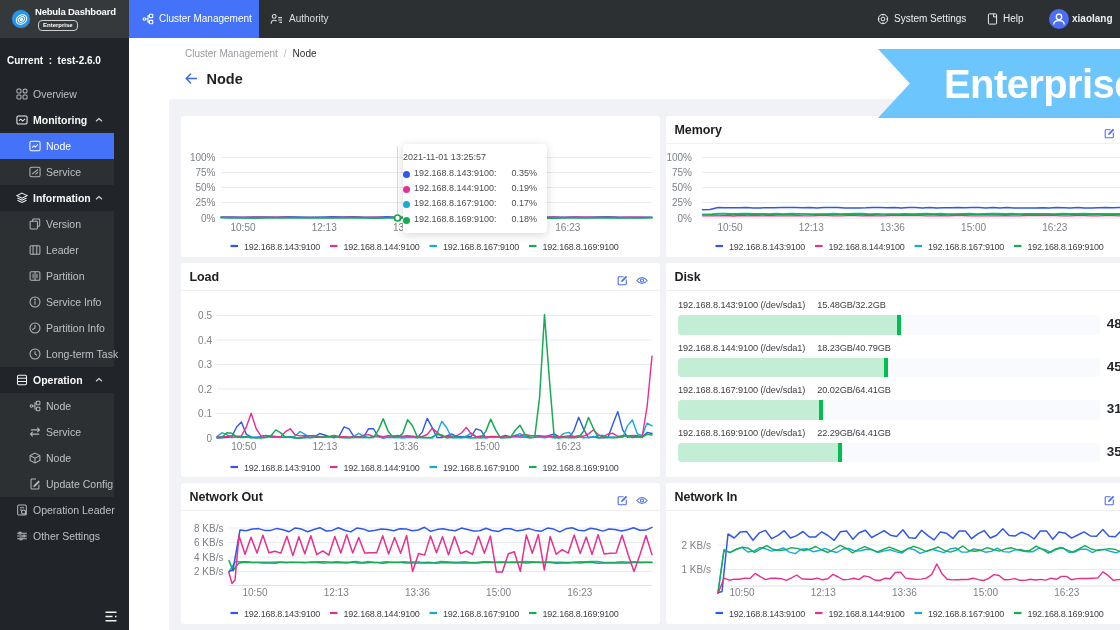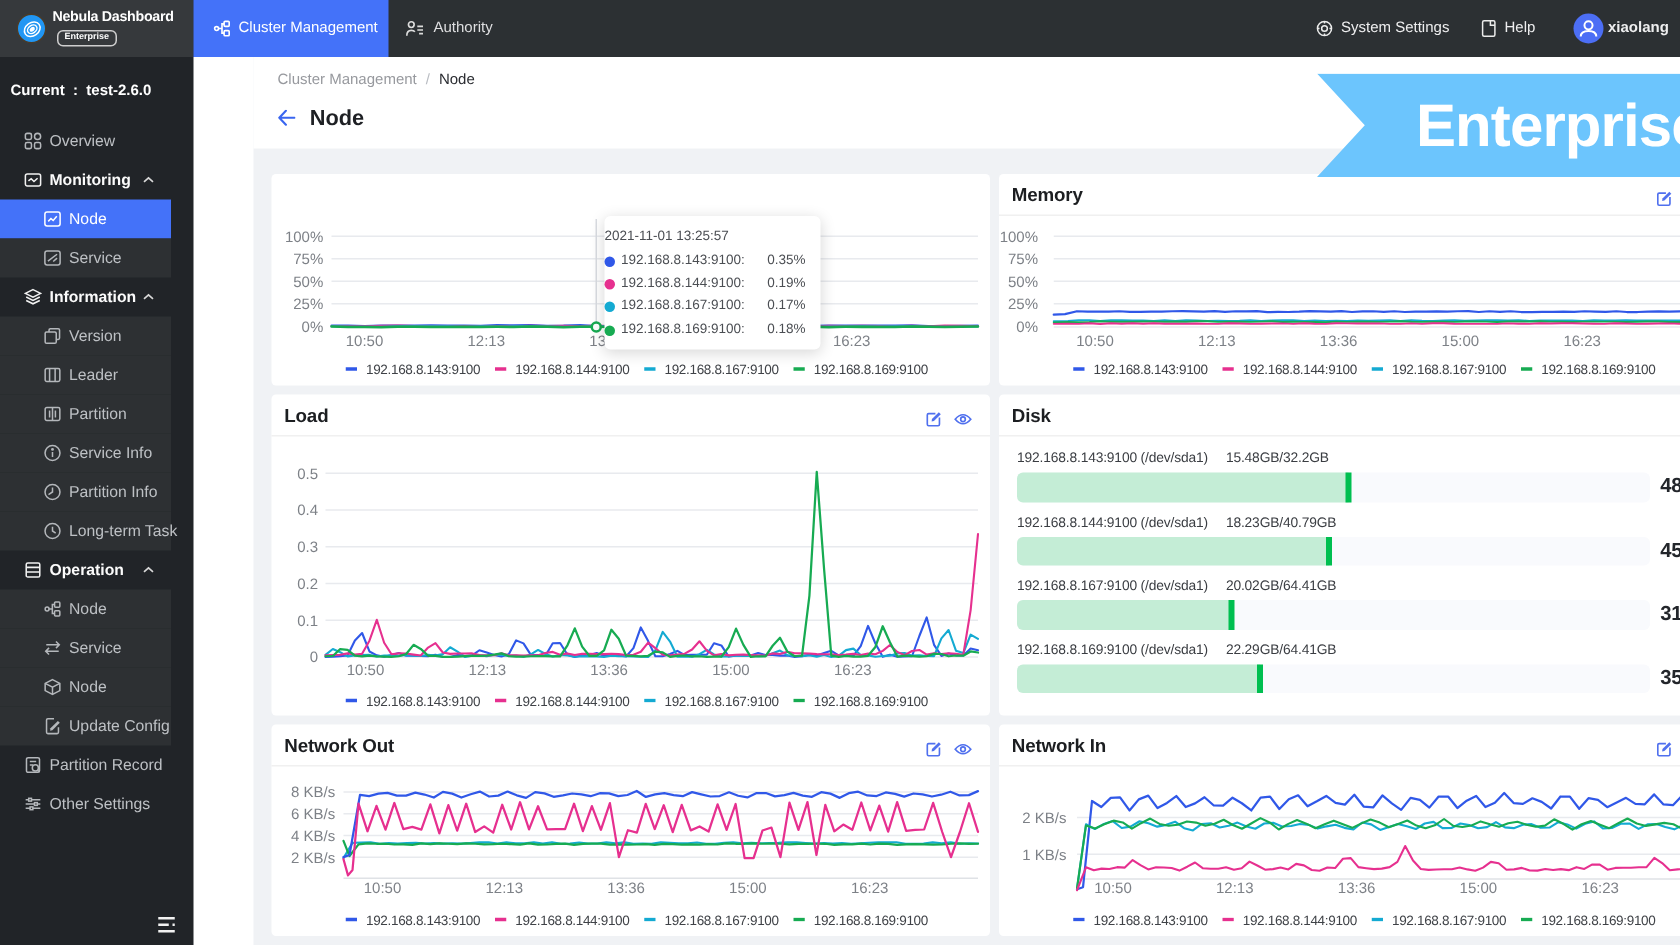--- a/index.html
+++ b/index.html
@@ -304,21 +304,21 @@
     </div>
     <div class="mi" style="top:458.5px">
       <svg class="ic1" width="12" height="12" viewBox="0 0 13 13">
         <g fill="none" stroke="#b4b7bb" stroke-width="1.1">
           <rect x="1.8" y="1.2" width="9.4" height="10.6" rx="1.2"></rect>
           <path d="M4.2 4 H8.8 M4.2 6.5 H6.5"></path>
           <circle cx="8.2" cy="8.6" r="2.2"></circle>
           <path d="M9.8 10.2 L11.2 11.6"></path>
         </g>
       </svg>
-      <span class="txt">Partition Record</span>
+      <span class="txt">Operation Leader</span>
     </div>
     <div class="mi" style="top:484.5px">
       <svg class="ic1" width="12" height="12" viewBox="0 0 13 13">
         <g fill="none" stroke="#b4b7bb" stroke-width="1.1">
           <path d="M1.2 3.4 H11.8 M1.2 6.5 H11.8 M1.2 9.6 H11.8"></path>
           <rect x="3.4" y="2.4" width="2" height="2" fill="#222427" stroke="#b4b7bb"></rect>
           <rect x="7.6" y="5.5" width="2" height="2" fill="#222427" stroke="#b4b7bb"></rect>
           <rect x="4.4" y="8.6" width="2" height="2" fill="#222427" stroke="#b4b7bb"></rect>
         </g>
       </svg>

